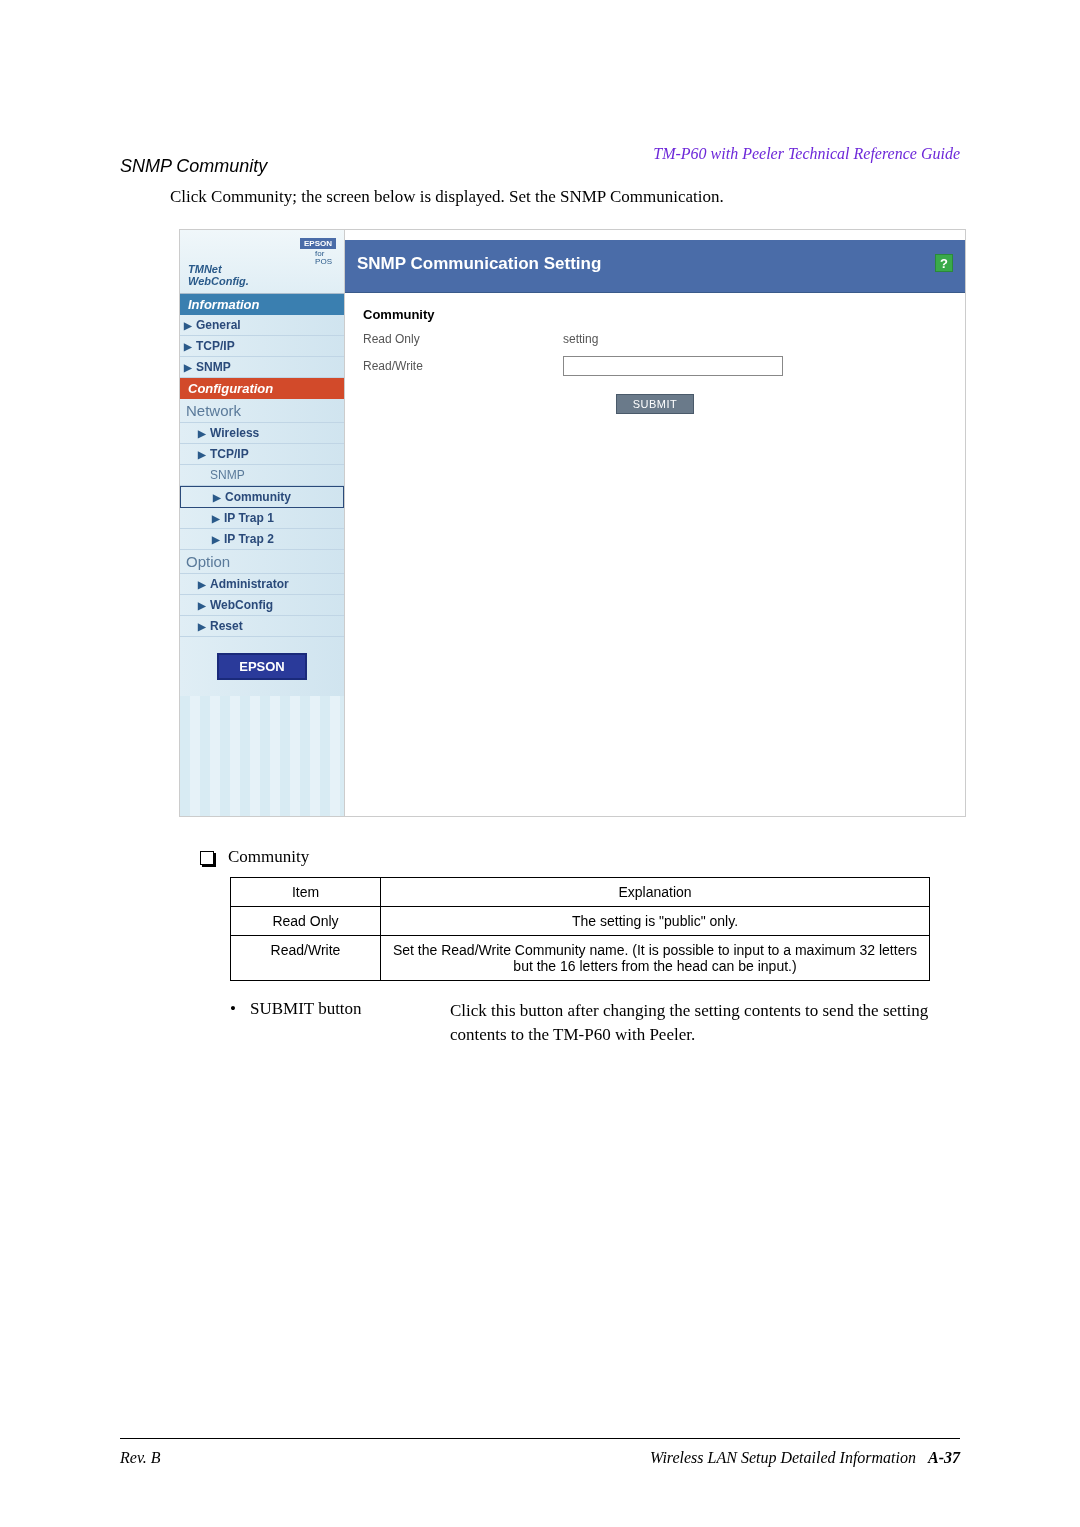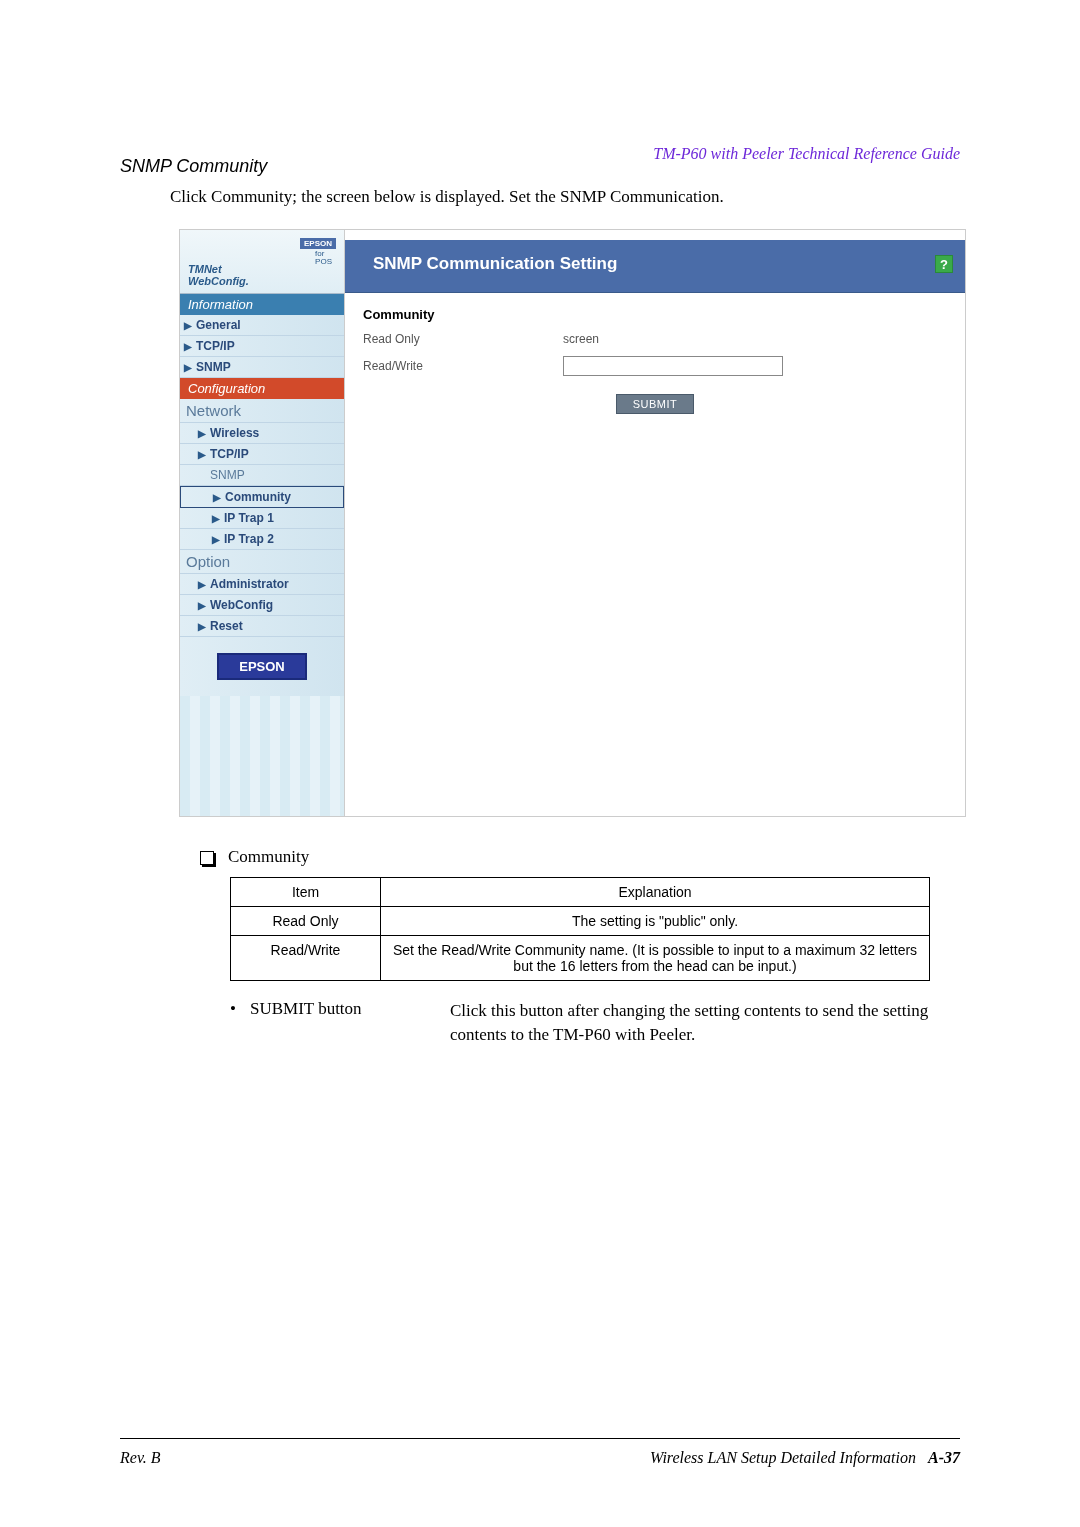--- a/index.html
+++ b/index.html
@@ -77,21 +77,21 @@
     bottom: 6px;
     left: 8px;
     color: #2a5a8a;
     font-weight: bold;
     font-size: 11px;
     font-style: italic;
     line-height: 1.1;
   }
   .nav-header {
     color: #fff;
-    font-weight: normal;
+    font-weight: bold;
     padding: 3px 8px;
     font-size: 13px;
     font-style: italic;
   }
   .nav-header.info { background: #3a7fb0; }
   .nav-header.config { background: #d24a2a; }
   .nav-item {
     padding: 3px 4px 3px 16px;
     color: #2a4a7a;
     font-weight: bold;
@@ -169,24 +169,23 @@
   .content {
     flex: 1;
     padding: 0;
     background: #fff;
   }
   .content-header {
     background: #4a6ca8;
     color: #fff;
     font-weight: bold;
     font-size: 17px;
-    padding: 14px 12px 18px 28px;
+    padding: 14px 12px 18px 12px;
     display: flex;
     justify-content: space-between;
-    align-items: center;
     border-bottom: 1px solid #3a5a8a;
     margin-top: 10px;
   }
   .help-icon {
     width: 18px;
     height: 18px;
     background: #3aaa4a;
     color: #fff;
     font-size: 13px;
     font-weight: bold;
@@ -336,21 +335,21 @@
   </div>
   <div class="content">
     <div class="content-header">
       <span>SNMP Communication Setting</span>
       <span class="help-icon">?</span>
     </div>
     <div class="content-body">
       <div class="field-group-title">Community</div>
       <div class="field-row">
         <div class="field-label">Read Only</div>
-        <div class="field-value">screen</div>
+        <div class="field-value">setting</div>
       </div>
       <div class="field-row">
         <div class="field-label">Read/Write</div>
         <div class="field-value">
           <input class="text-input" type="text" value="" style="">
         </div>
       </div>
       <div class="submit-row">
         <button class="submit-btn">SUBMIT</button>
       </div>

